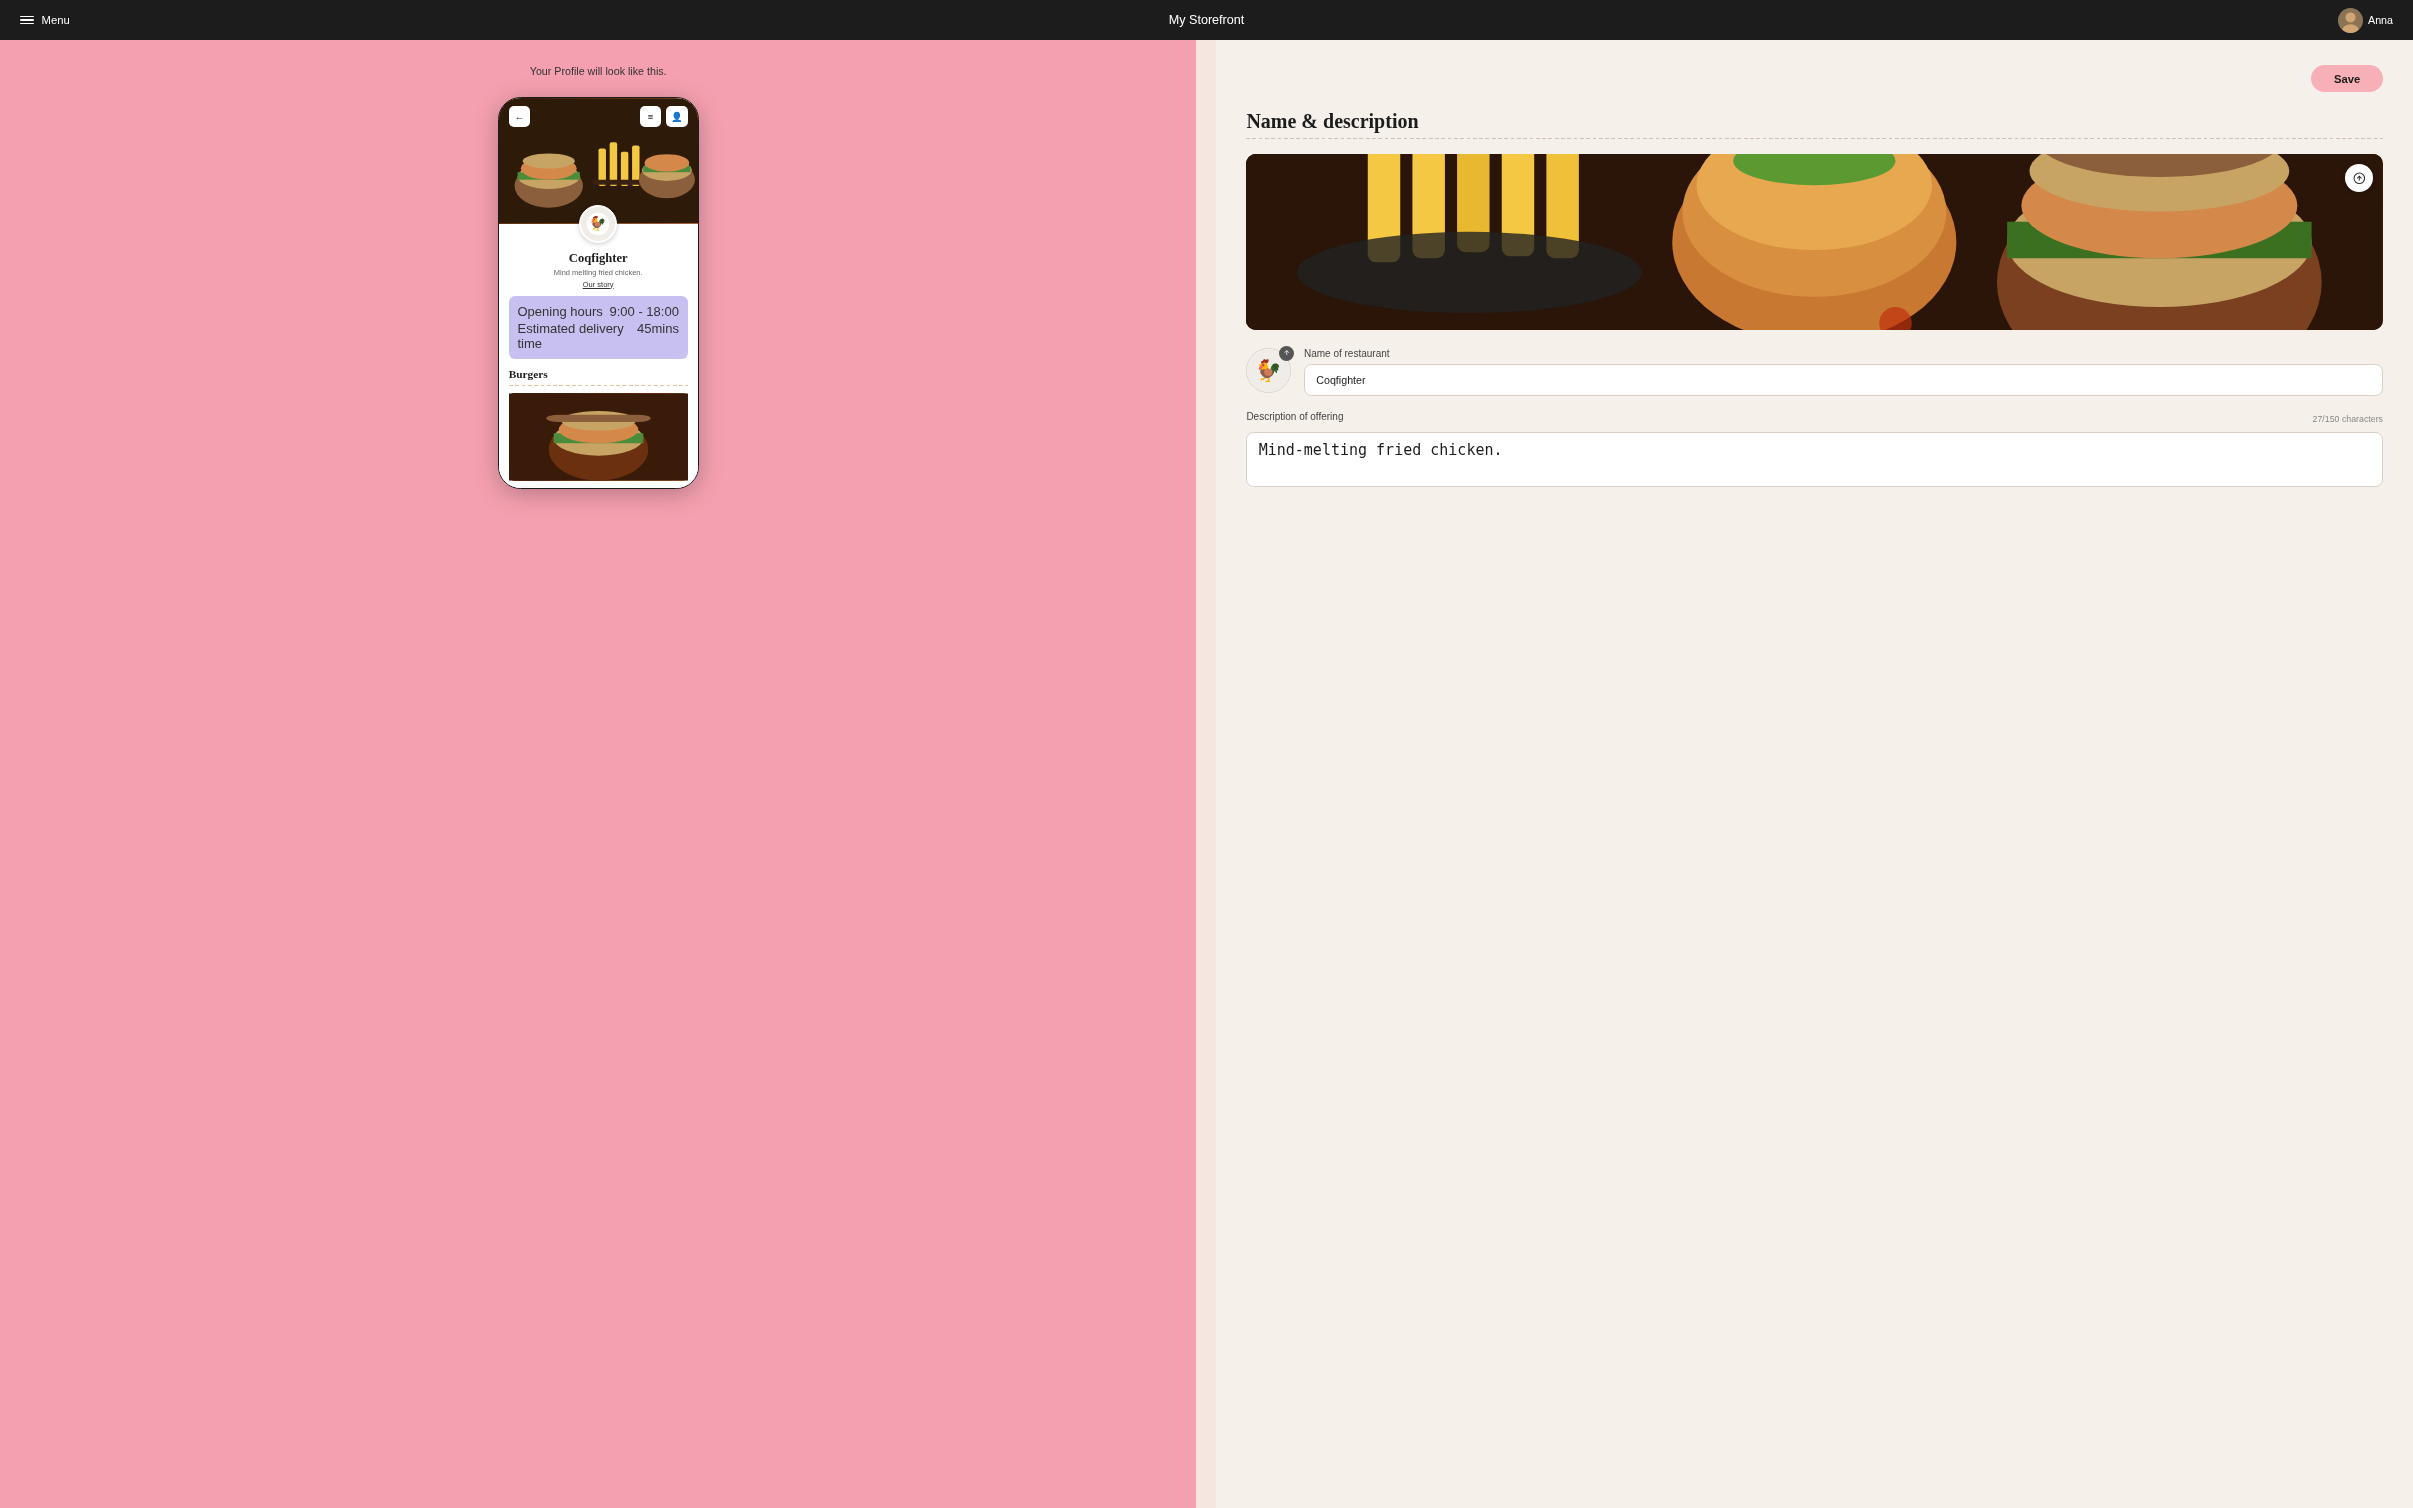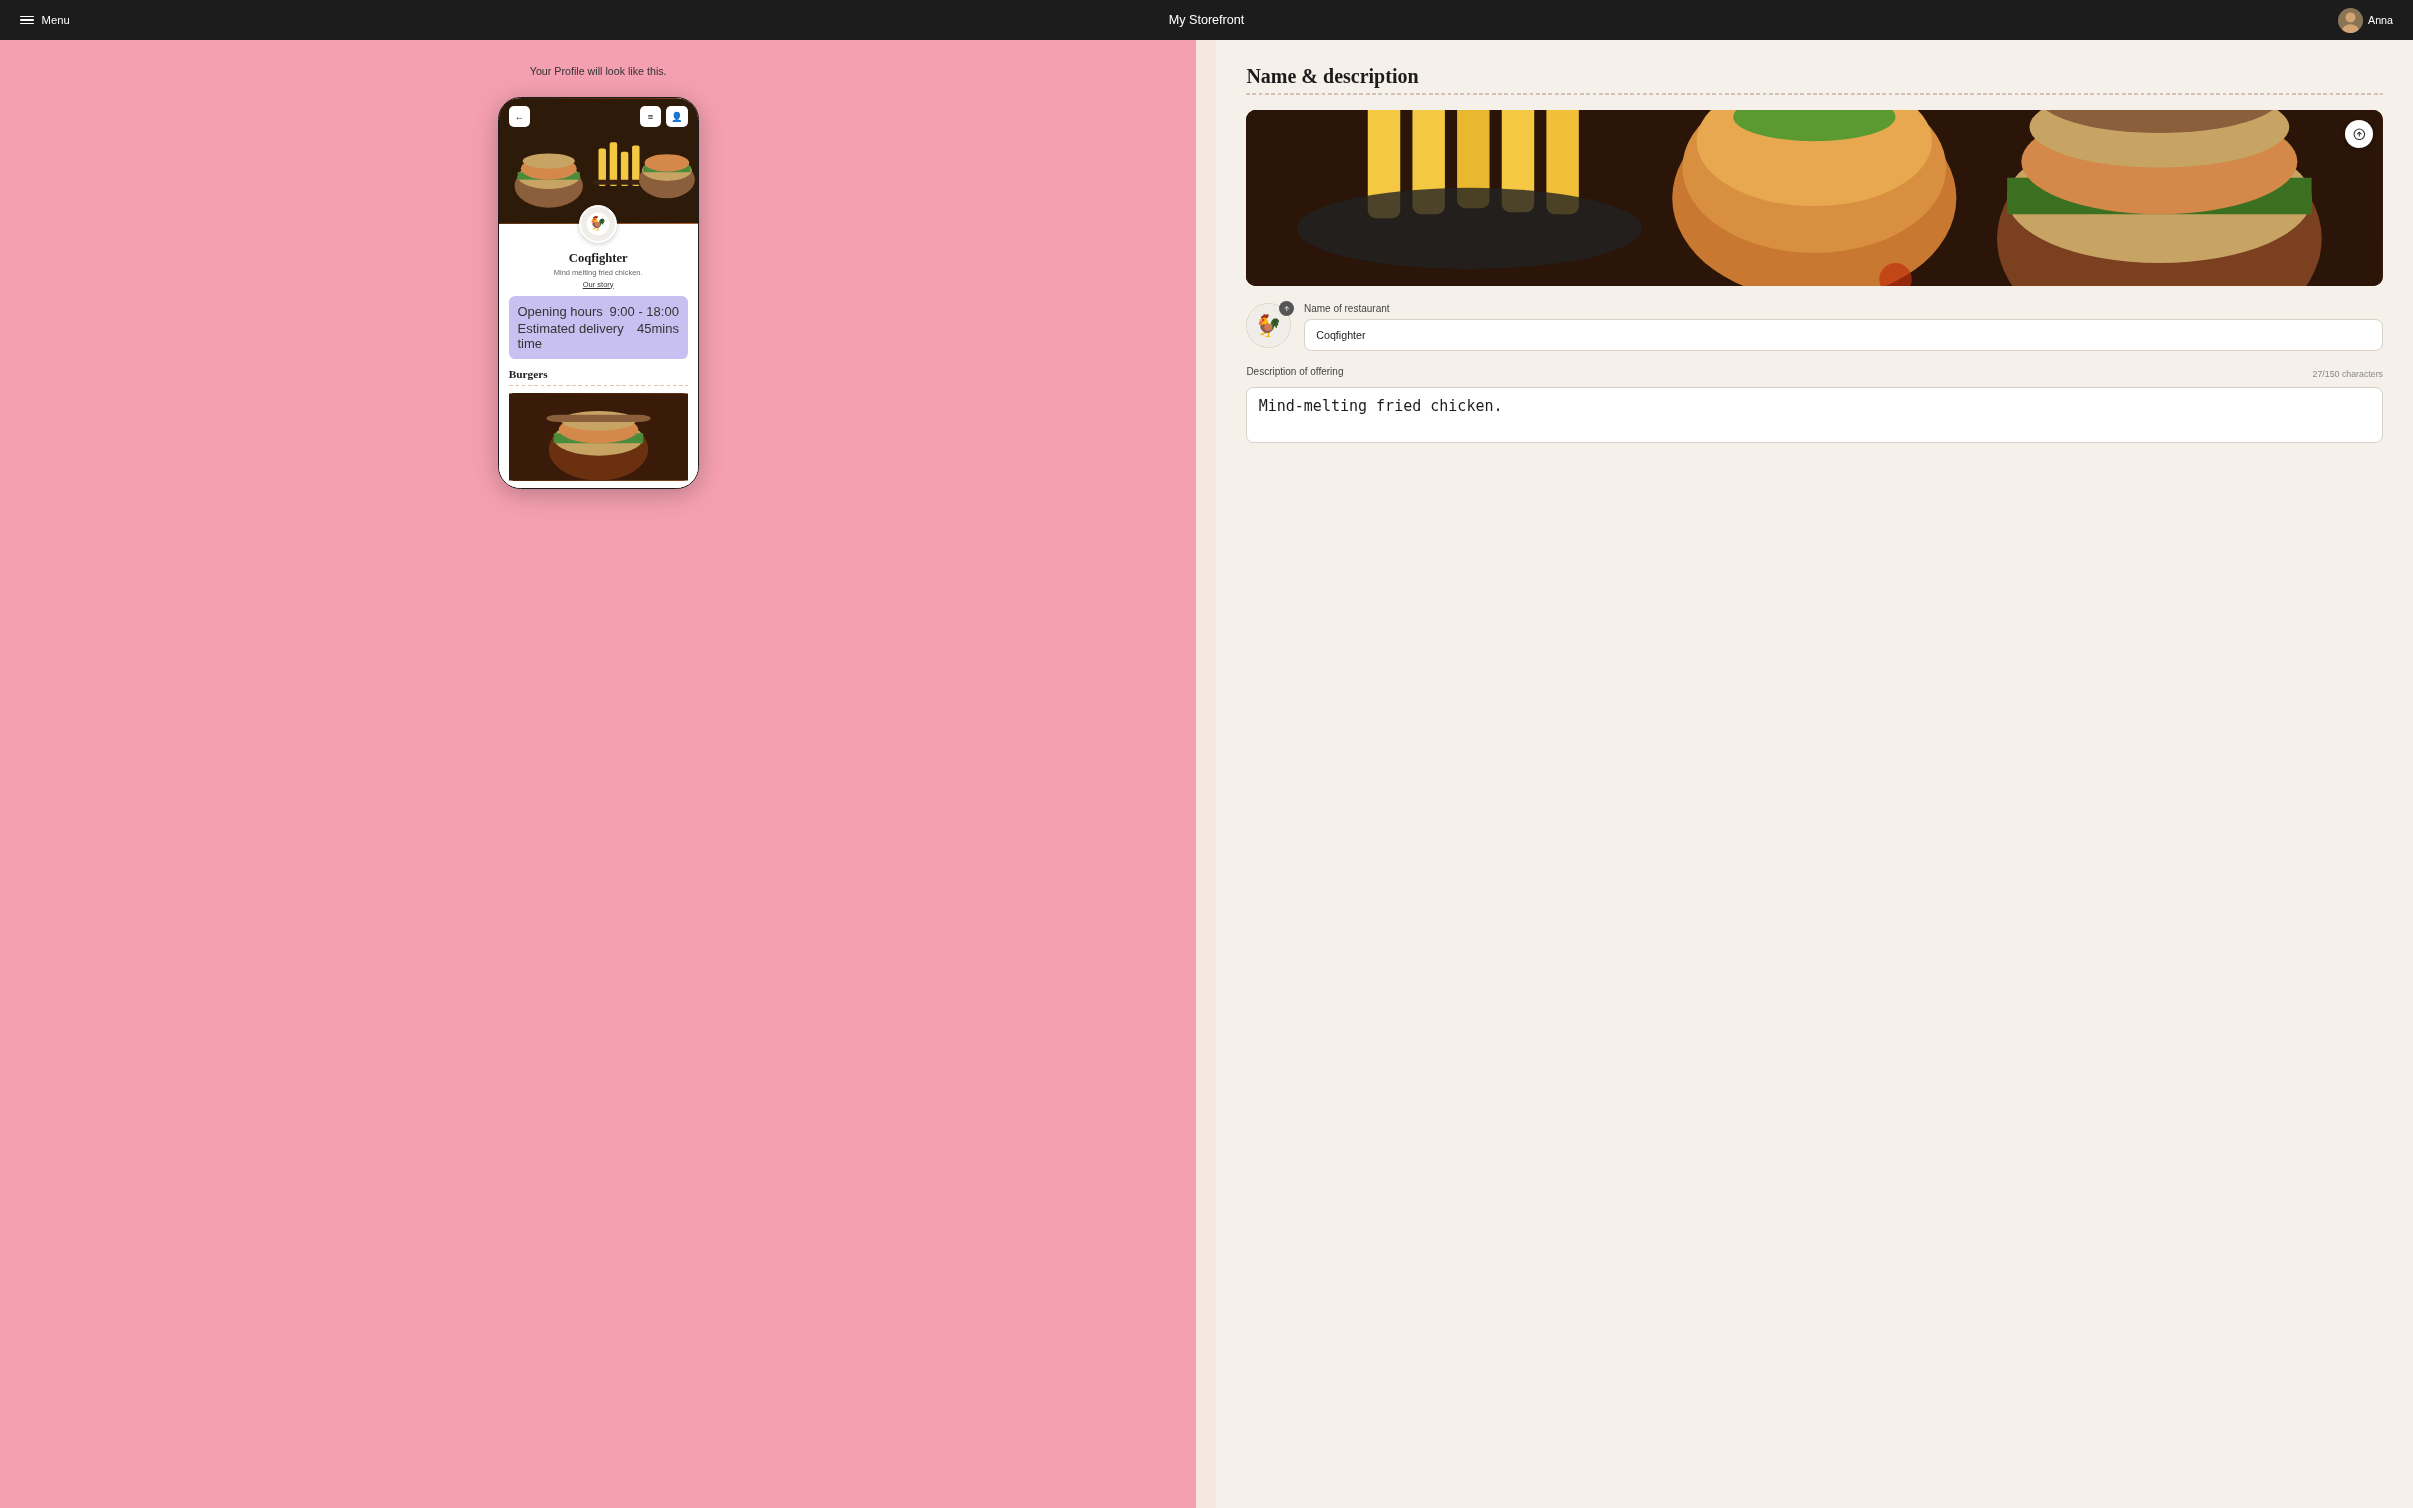--- a/index.html
+++ b/index.html
@@ -489,20 +489,23 @@
             <ellipse cx="144" cy="58" rx="64" ry="22" fill="#D4884A"></ellipse>
             <ellipse cx="144" cy="44" rx="60" ry="16" fill="#C8A464"></ellipse>
             <rect x="60" y="34" width="168" height="12" fill="#8B5E3C" rx="20"></rect>
           </svg>
         </div>
       </div>
     </div>
   </div>
 
   <div class="right-panel">
+    <div class="save-btn-wrapper">
+      <button class="save-btn">Save</button>
+    </div>
 
     <h1 class="section-title">Name &amp; description</h1>
     <div class="section-divider"></div>
 
     <div class="hero-img-container">
       <div class="hero-food-visual">
         <svg width="100%" height="176" viewBox="0 0 560 280" preserveAspectRatio="xMidYMid slice">
           <rect width="560" height="280" fill="#1a0800"></rect>
 
           <rect x="0" y="0" width="560" height="280" fill="#2a1508"></rect>

